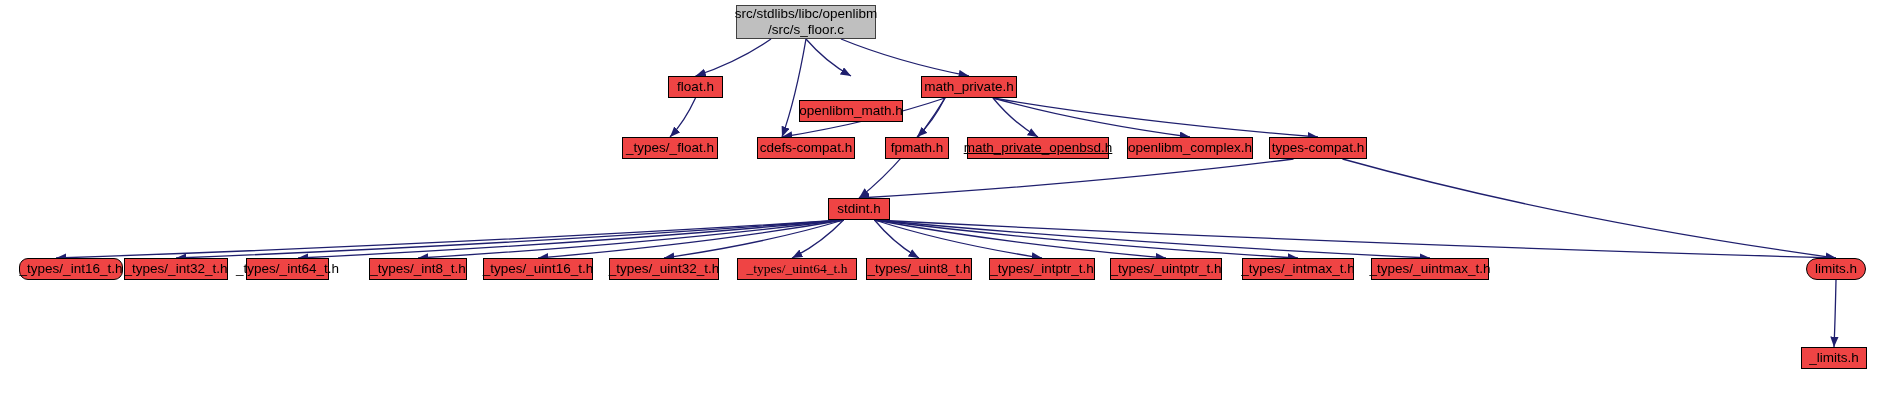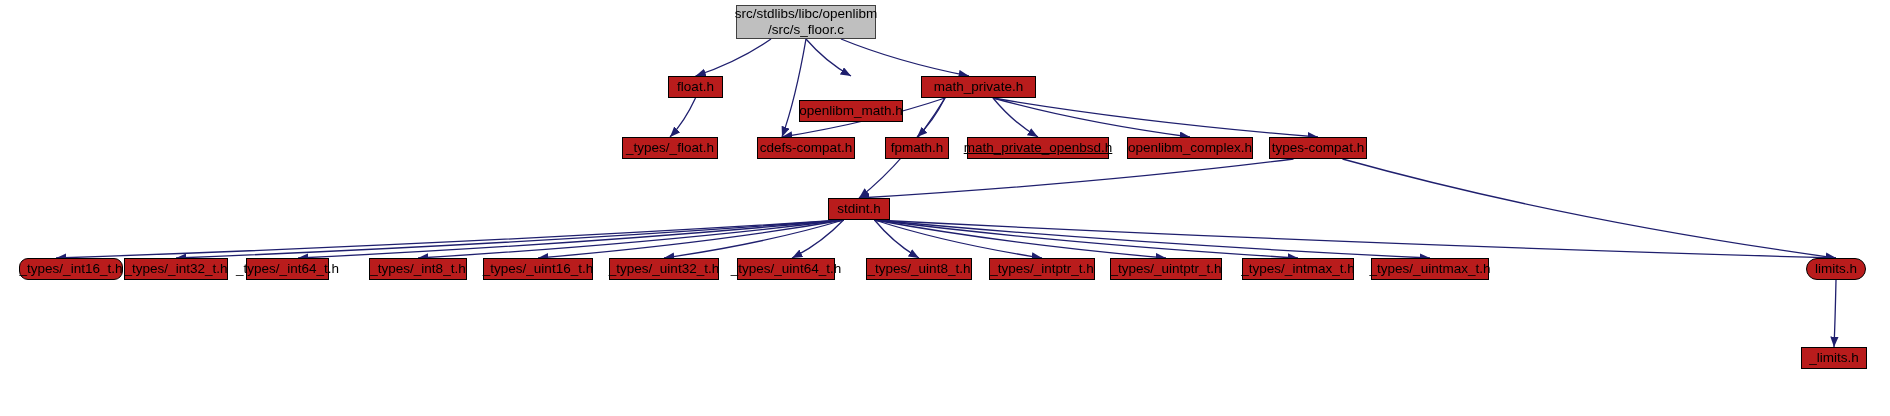--- a/index.html
+++ b/index.html
@@ -22,21 +22,21 @@
     left: 0;
     top: 0;
     width: 1890px;
     height: 416px;
     pointer-events: none;
   }
   .node {
     position: absolute;
     box-sizing: border-box;
     border: 1px solid #000000;
-    background: #b91c1c;
+    background: #ef4444;
     color: #000000;
     font-size: 13.5px;
     line-height: 1.18;
     display: flex;
     align-items: center;
     justify-content: center;
     text-align: center;
     white-space: pre-line;
     z-index: 2;
   }
@@ -83,35 +83,35 @@
         <path d="M874.5,220 Q1126.25,243.56 1430,258" marker-end="url(#arrow)"></path>
         <path d="M874.5,220 Q1329.25,243.56 1836,258" marker-end="url(#arrow)"></path>
         <path d="M1836,280 Q1835.12,321.54 1834,347" marker-end="url(#arrow)"></path>
       </g>
   </svg>
   <div id="nodes">
       <div class="node root" style="left: 736px; top: 5px; width: 140px; height: 34px;">src/stdlibs/libc/openlibm
 /src/s_floor.c</div>
       <div class="node" style="left: 668px; top: 76px; width: 55px; height: 22px;">float.h</div>
       <div class="node" style="left: 799px; top: 76px; width: 104px; height: 22px; margin-top: 24px;">openlibm_math.h</div>
-      <div class="node" style="left: 921px; top: 76px; width: 115px; height: 22px; text-align: right;">math_private.h</div>
+      <div class="node" style="left: 921px; top: 76px; width: 96px; height: 22px; text-align: right;">math_private.h</div>
       <div class="node" style="left: 622px; top: 137px; width: 96px; height: 22px;">_types/_float.h</div>
       <div class="node" style="left: 733px; top: 137px; width: 98px; height: 22px; margin-left: 24px;">cdefs-compat.h</div>
       <div class="node" style="left: 885px; top: 137px; width: 64px; height: 22px;">fpmath.h</div>
       <div class="node" style="left: 967px; top: 137px; width: 142px; height: 22px; text-decoration: underline;">math_private_openbsd.h</div>
       <div class="node" style="left: 1127px; top: 137px; width: 126px; height: 22px;">openlibm_complex.h</div>
       <div class="node" style="left: 1269px; top: 137px; width: 98px; height: 22px;">types-compat.h</div>
       <div class="node" style="left: 828px; top: 198px; width: 62px; height: 22px;">stdint.h</div>
       <div class="node" style="left: 19px; top: 258px; width: 104px; height: 22px; border-radius: 9px;">_types/_int16_t.h</div>
       <div class="node" style="left: 124px; top: 258px; width: 104px; height: 22px;">_types/_int32_t.h</div>
       <div class="node" style="left: 246px; top: 258px; width: 83px; height: 22px;">_types/_int64_t.h</div>
       <div class="node" style="left: 369px; top: 258px; width: 98px; height: 22px;">_types/_int8_t.h</div>
       <div class="node" style="left: 483px; top: 258px; width: 110px; height: 22px;">_types/_uint16_t.h</div>
       <div class="node" style="left: 609px; top: 258px; width: 110px; height: 22px;">_types/_uint32_t.h</div>
-      <div class="node" style="left: 737px; top: 258px; width: 98px; height: 22px;">_types/_uint64_t.h</div>
+      <div class="node" style="left: 737px; top: 258px; width: 120px; height: 22px; font-family: Liberation Serif, serif;">_types/_uint64_t.h</div>
       <div class="node" style="left: 866px; top: 258px; width: 106px; height: 22px;">_types/_uint8_t.h</div>
       <div class="node" style="left: 989px; top: 258px; width: 106px; height: 22px;">_types/_intptr_t.h</div>
       <div class="node" style="left: 1110px; top: 258px; width: 112px; height: 22px;">_types/_uintptr_t.h</div>
       <div class="node" style="left: 1242px; top: 258px; width: 112px; height: 22px;">_types/_intmax_t.h</div>
       <div class="node" style="left: 1371px; top: 258px; width: 118px; height: 22px;">_types/_uintmax_t.h</div>
       <div class="node" style="left: 1806px; top: 258px; width: 60px; height: 22px; border-radius: 11px;">limits.h</div>
       <div class="node" style="left: 1801px; top: 347px; width: 66px; height: 22px;">_limits.h</div>
     </div>
 </div>
 

